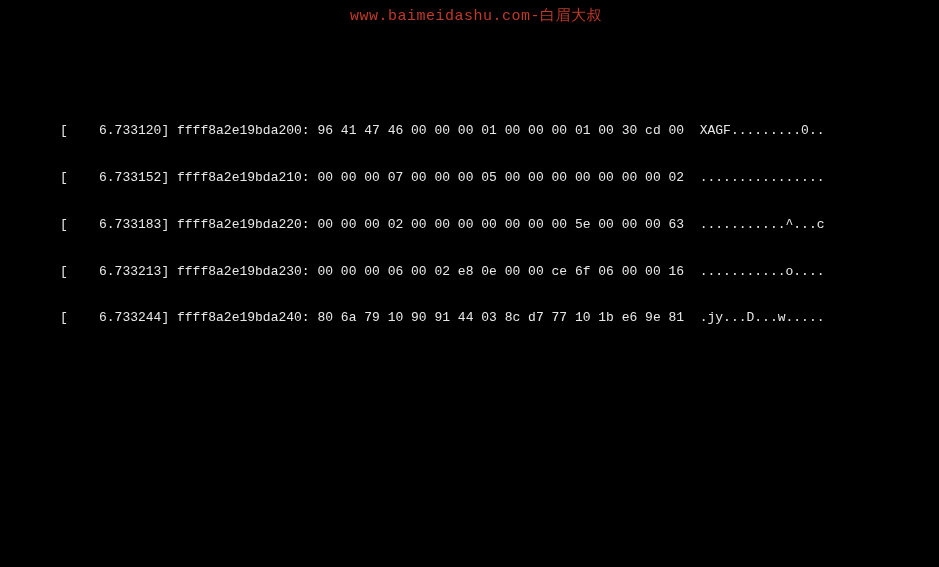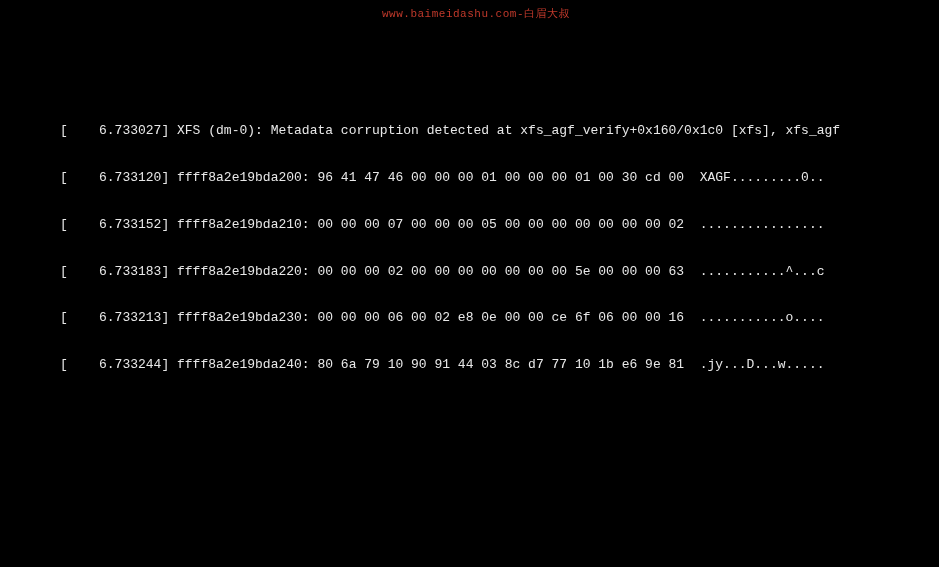--- a/index.html
+++ b/index.html
@@ -18,21 +18,21 @@
       overflow: hidden;
       position: relative;
     }
     .watermark {
       position: absolute;
       top: 8px;
       left: 13px;
       right: 0;
       text-align: center;
       color: #c0392b;
-      font-size: 11px;
+      font-size: 15px;
       font-weight: normal;
       letter-spacing: 0.5px;
     }
     .terminal {
       position: absolute;
       top: 92px;
       left: 60px;
       right: 20px;
       white-space: pre;
       color: #e8e8e8;
@@ -40,21 +40,20 @@
     .terminal-line {
       display: block;
     }
   </style>
 </head>
 <body>
 
 <div class="watermark">www.baimeidashu.com-白眉大叔</div>
 
 <div class="terminal">
-  <span class="terminal-line">[    6.733027] XFS (dm-0): Metadata corruption detected at xfs_agf_verify+0x160/0x1c0 [xfs], xfs_agf</span>
   <span class="terminal-line">[    6.733120] ffff8a2e19bda200: 96 41 47 46 00 00 00 01 00 00 00 01 00 30 cd 00  XAGF.........0..</span>
   <span class="terminal-line">[    6.733152] ffff8a2e19bda210: 00 00 00 07 00 00 00 05 00 00 00 00 00 00 00 02  ................</span>
   <span class="terminal-line">[    6.733183] ffff8a2e19bda220: 00 00 00 02 00 00 00 00 00 00 00 5e 00 00 00 63  ...........^...c</span>
   <span class="terminal-line">[    6.733213] ffff8a2e19bda230: 00 00 00 06 00 02 e8 0e 00 00 ce 6f 06 00 00 16  ...........o....</span>
   <span class="terminal-line">[    6.733244] ffff8a2e19bda240: 80 6a 79 10 90 91 44 03 8c d7 77 10 1b e6 9e 81  .jy...D...w.....</span>
   
   
   
   
   

